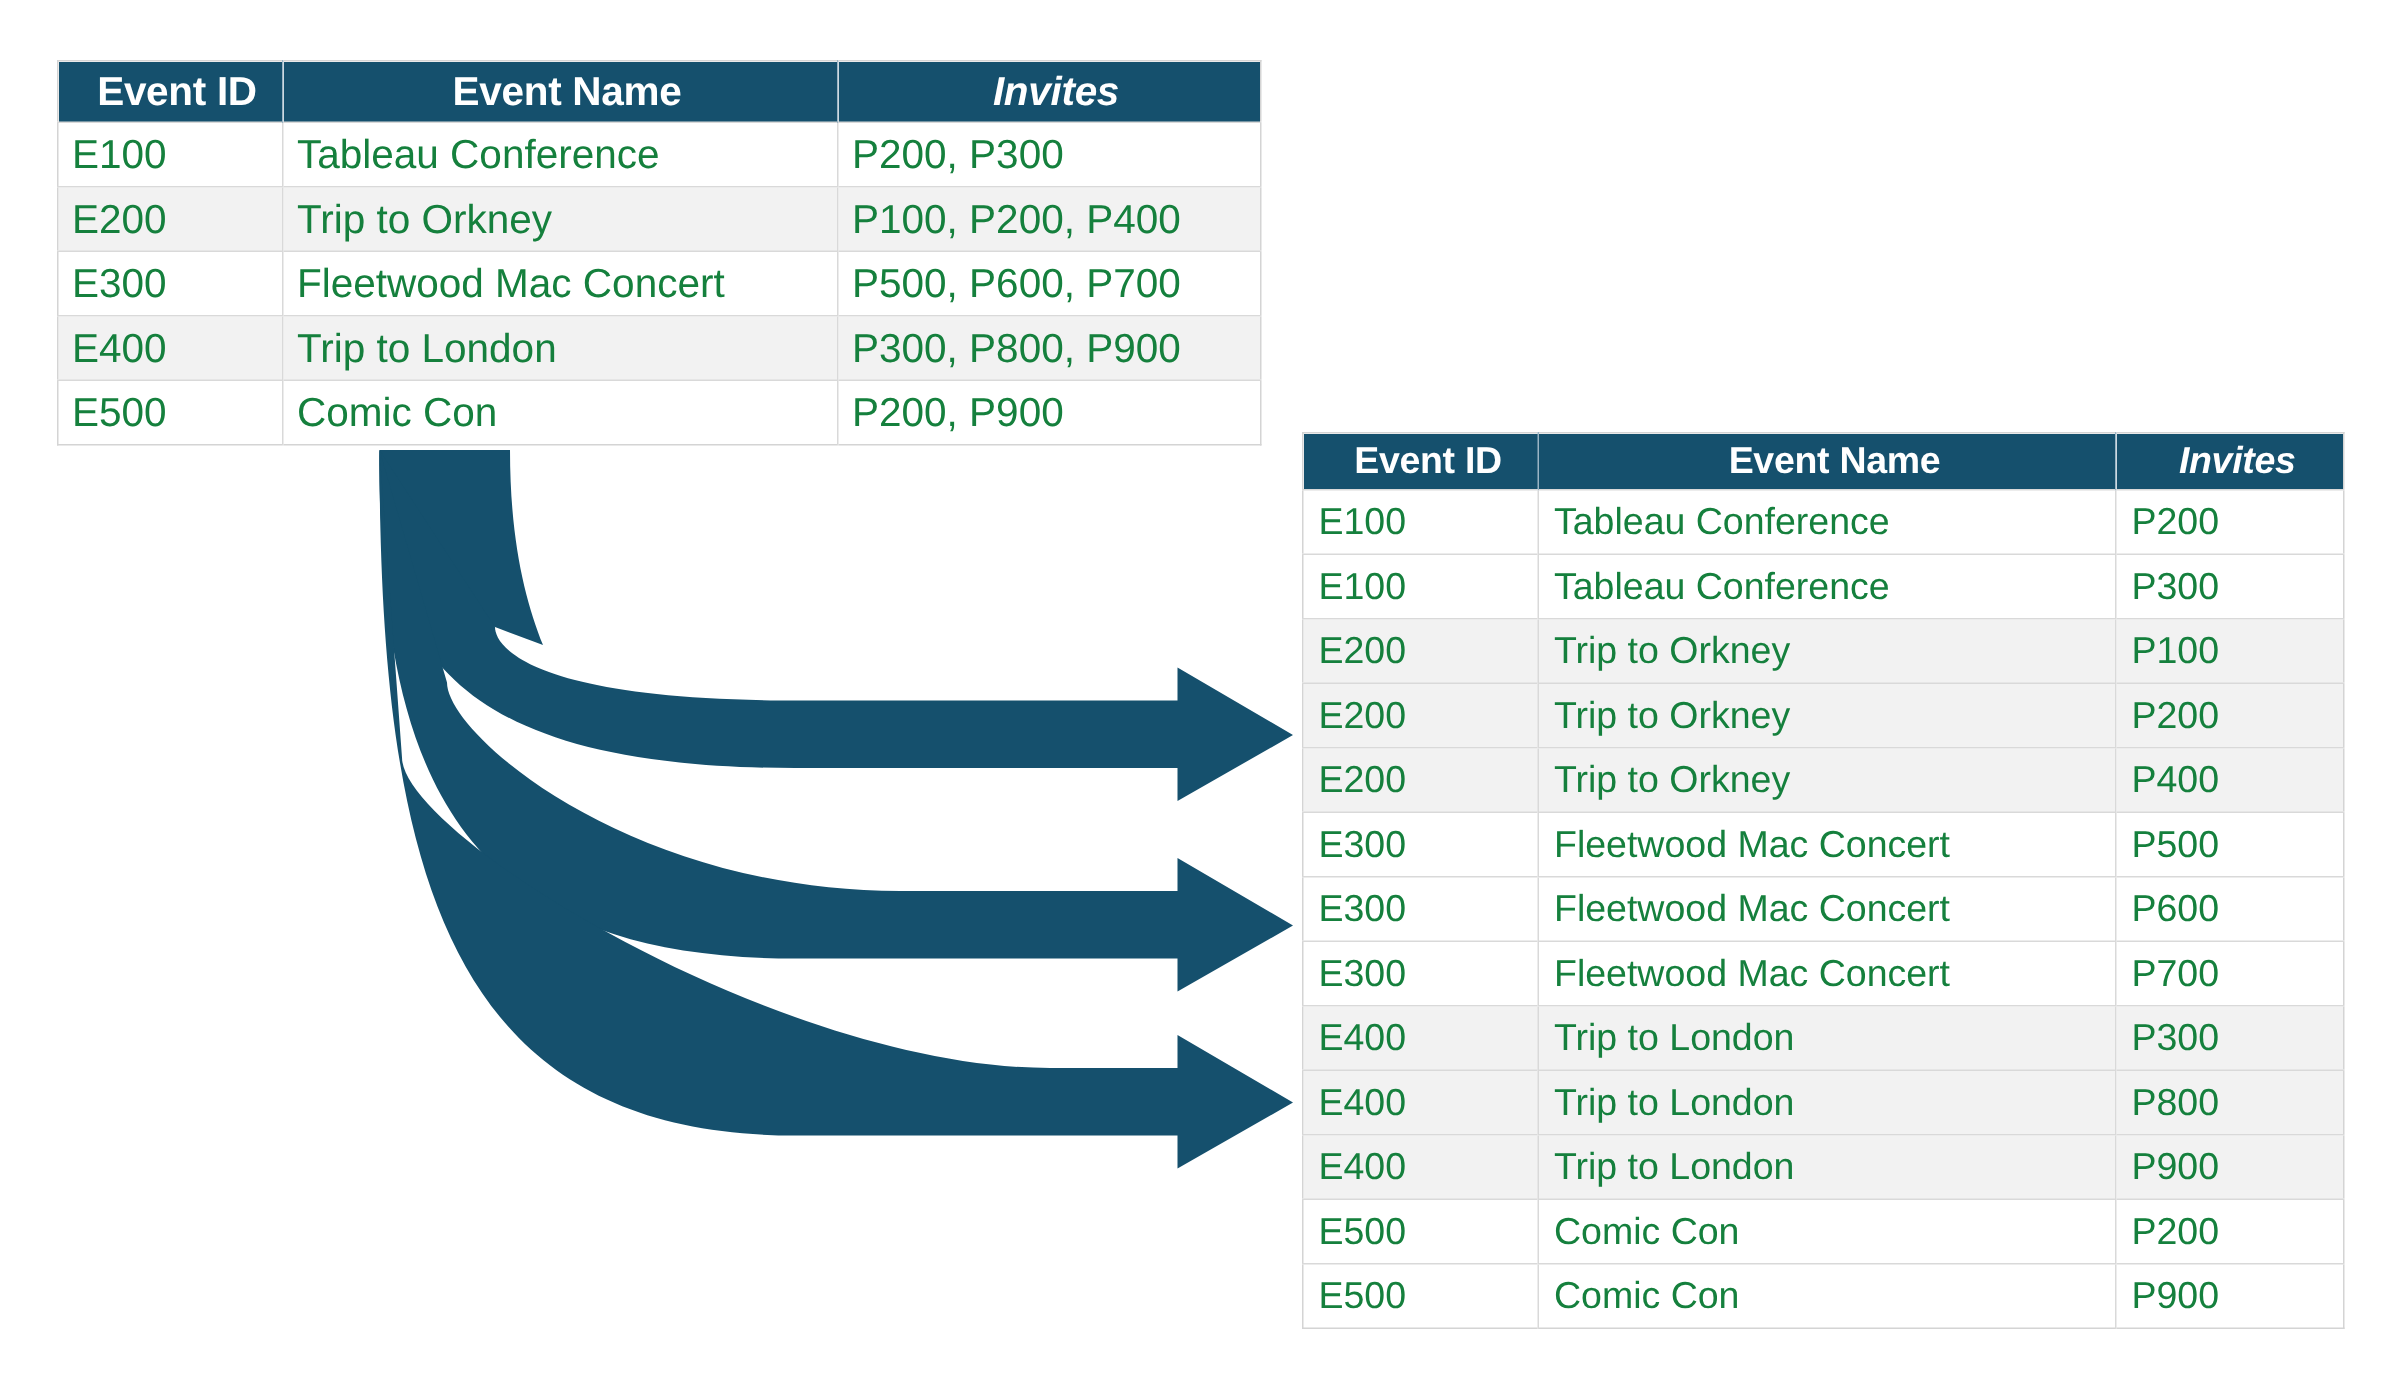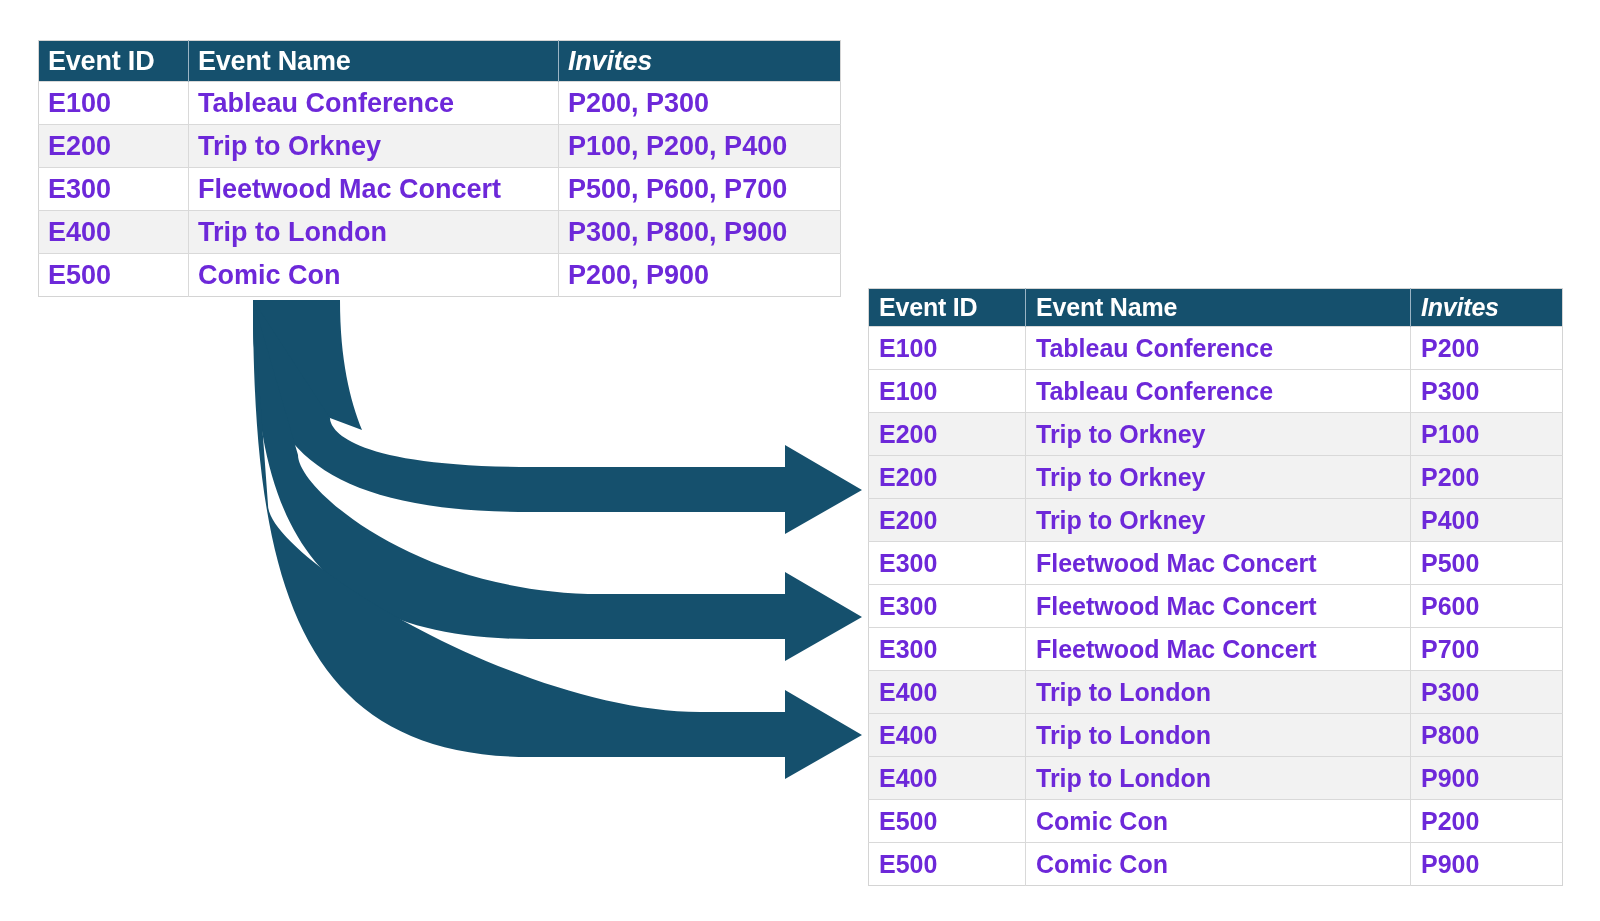--- a/index.html
+++ b/index.html
@@ -30,28 +30,29 @@
     vertical-align: middle;
     white-space: nowrap;
     overflow: hidden;
   }
   .data-table thead th {
     background: #15506D;
     color: #ffffff;
     font-weight: 700;
     letter-spacing: -0.2px;
     border-right: 1px solid #9ab4c4;
+    text-align: center;
   }
   .data-table thead th:last-child {
     border-right: none;
     font-style: italic;
   }
   .data-table tbody td {
-    color: #6d28d9;
-    font-weight: 700;
+    color: #15803d;
+    font-weight: 400;
     border-top: 1px solid #d9d9d9;
     border-right: 1px solid #d9d9d9;
   }
   .data-table tbody td:last-child {
     border-right: none;
   }
   .data-table tbody tr.shaded td {
     background: #F2F2F2;
   }
   .data-table tbody tr.plain td {

